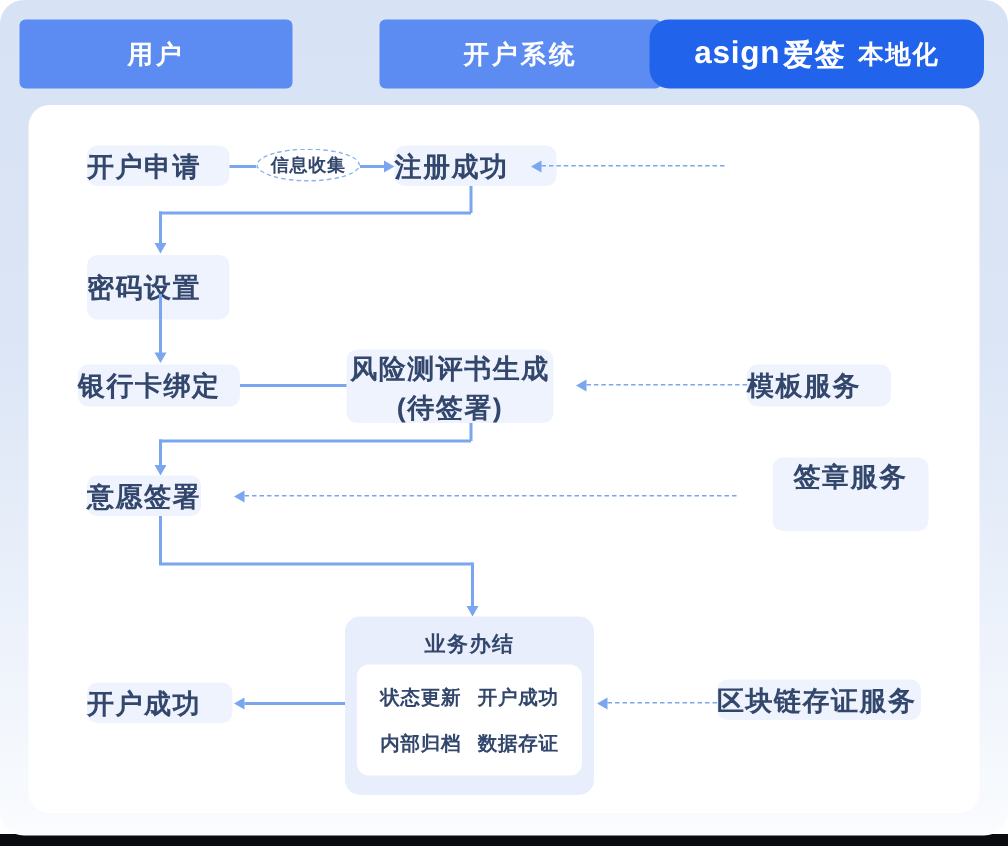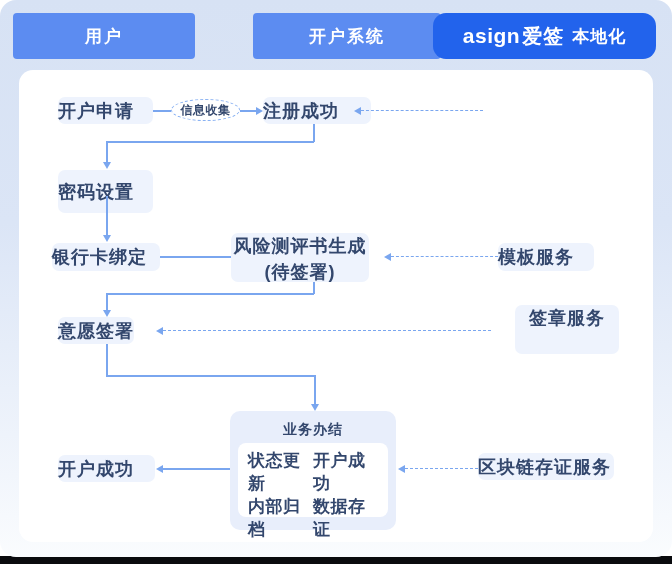--- a/index.html
+++ b/index.html
@@ -33,21 +33,21 @@
         font-size:18px;font-weight:600;letter-spacing:1px;
         display:flex;align-items:center;justify-content:flex-start;text-align:center;}
   .node.two-line{flex-direction:column;line-height:1.45;}
   .ellipse{position:absolute;background:#ffffff;border:1px dashed #8ab2f3;border-radius:50%;
         color:var(--node-text);font-size:12px;font-weight:600;letter-spacing:.5px;
         display:flex;align-items:center;justify-content:center;}
   .business{position:absolute;background:var(--node-bg2);border-radius:10px;color:var(--node-text);}
   .business-title{text-align:center;font-size:14px;font-weight:600;letter-spacing:1px;padding-top:10px;}
   .business-inner{position:absolute;left:8px;top:32px;width:150px;height:74px;background:#ffffff;border-radius:8px;
         display:grid;grid-template-columns:1fr 1fr;align-items:center;justify-items:center;
-        padding:6px 10px;font-size:17px;font-weight:600;color:var(--node-text);letter-spacing:.5px;}
+        padding:6px 10px;font-size:13px;font-weight:600;color:var(--node-text);letter-spacing:.5px;}
   
   .h-line{position:absolute;height:1.5px;background:var(--arrow);}
   .v-line{position:absolute;width:1.5px;background:var(--arrow);}
   .d-line{position:absolute;height:0;border-top:1.5px dashed var(--arrow);}
   .arr{position:absolute;width:0;height:0;}
   .arr-right{border-top:4px solid transparent;border-bottom:4px solid transparent;border-left:7px solid var(--arrow);}
   .arr-left{border-top:4px solid transparent;border-bottom:4px solid transparent;border-right:7px solid var(--arrow);}
   .arr-down{border-left:4px solid transparent;border-right:4px solid transparent;border-top:7px solid var(--arrow);}
 </style>
 </head>

